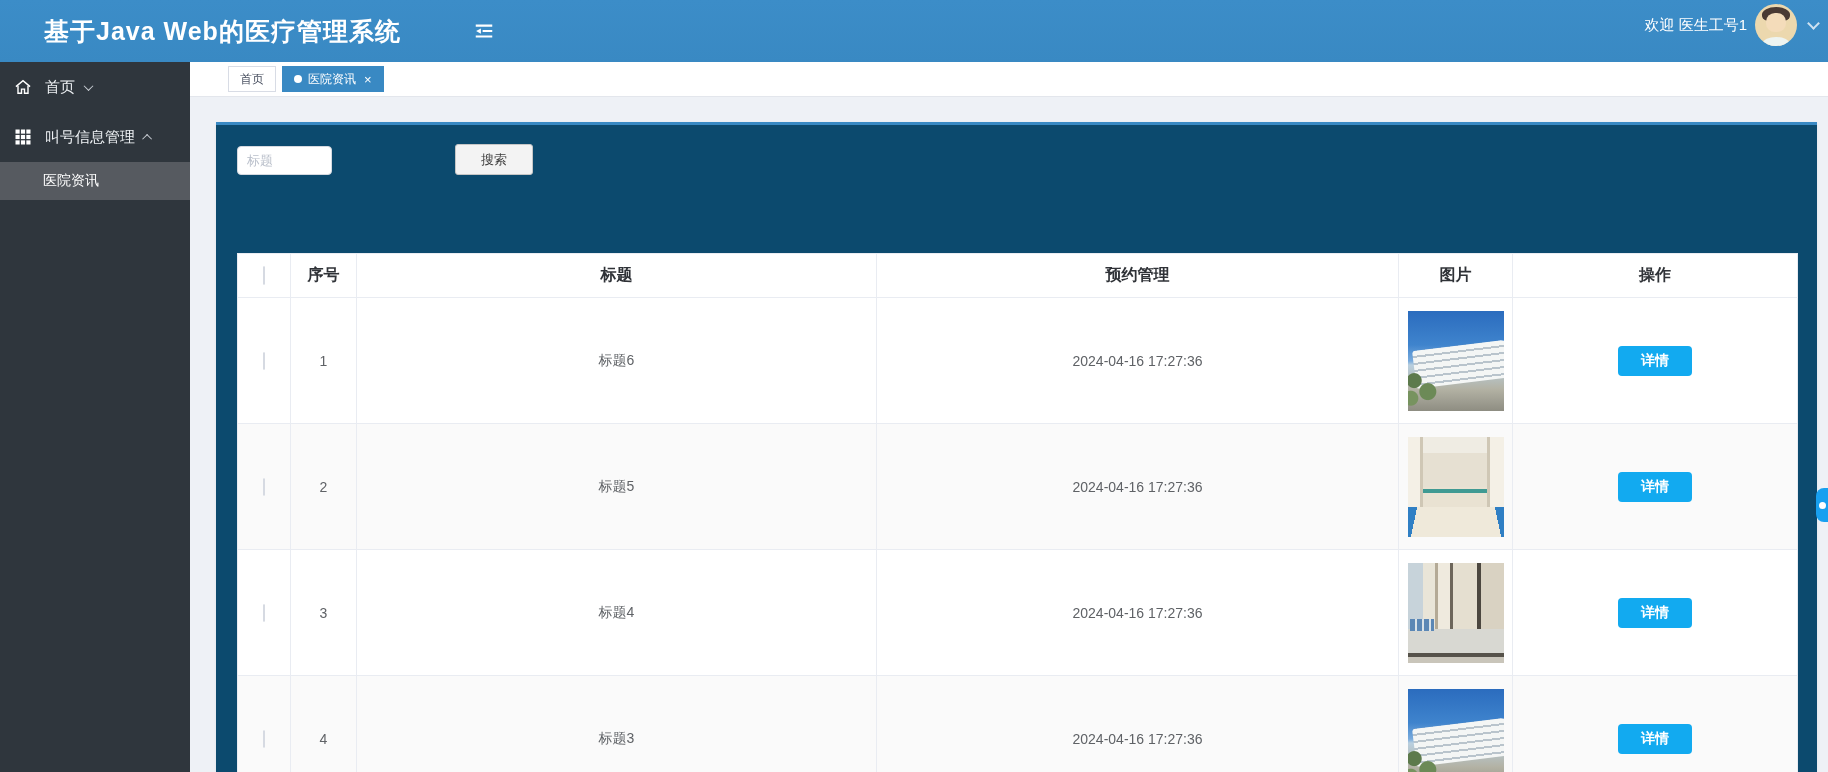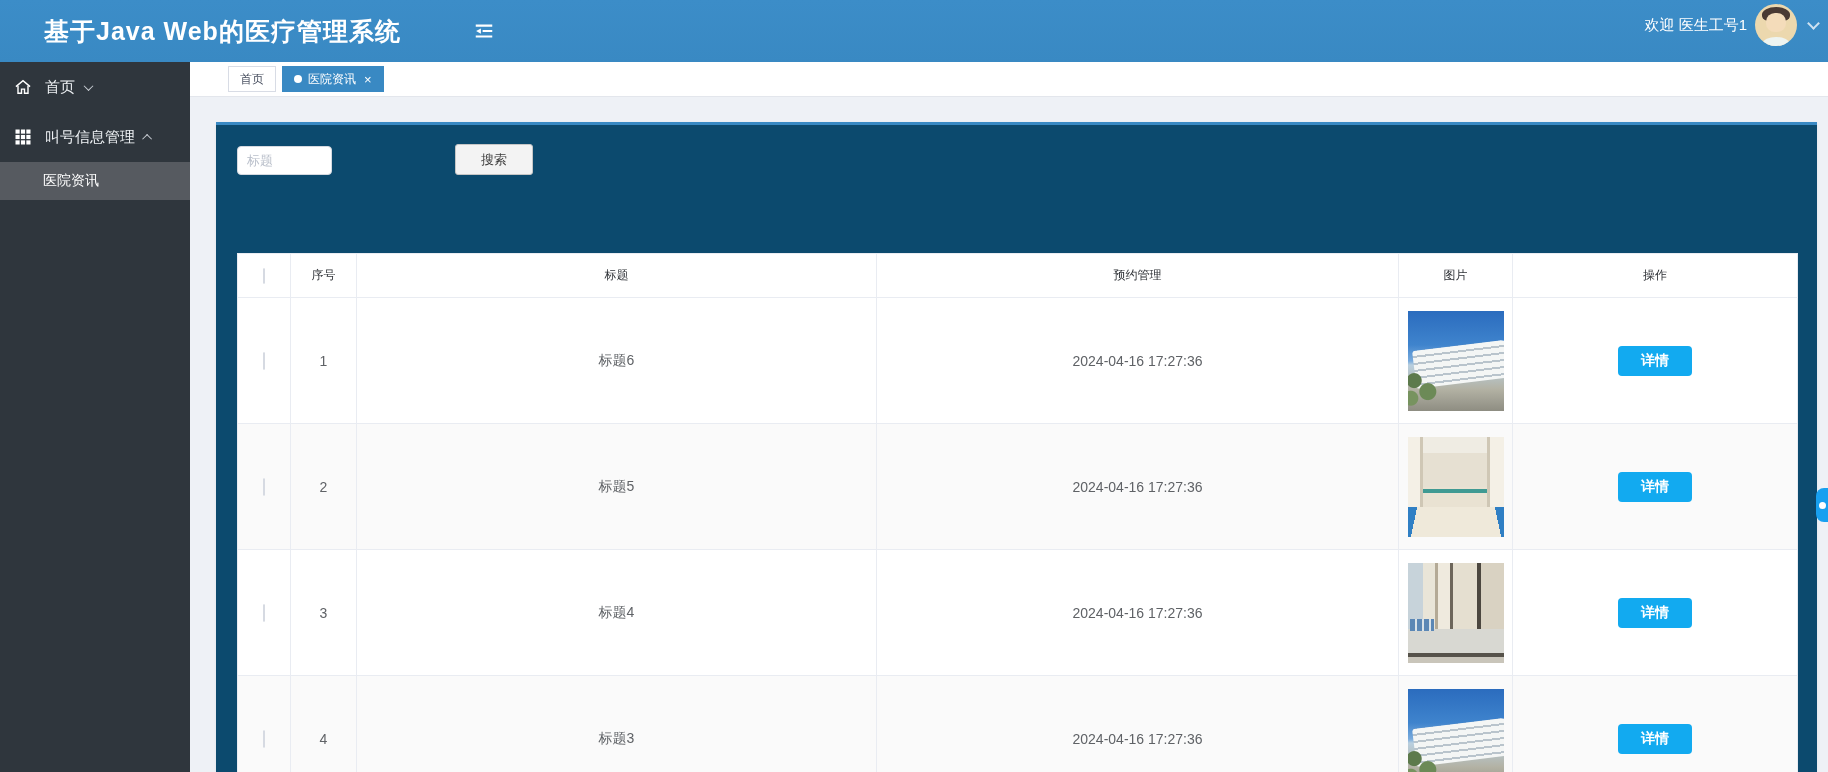--- a/index.html
+++ b/index.html
@@ -42,21 +42,21 @@
   .main-bg { position:absolute; left:190px; top:97px; right:0; bottom:0; background:#eef1f6; }
   .panel { position:absolute; left:26px; right:11px; top:25px; bottom:0; background:#0c4a6e; border-top:3px solid #3989c3;
            box-shadow:0 1px 3px rgba(0,0,0,.06); overflow:hidden; }
   .search-input { position:absolute; left:21px; top:21px; width:95px; height:29px; border:1px solid #d5d9e0; border-radius:4px; padding:0 9px; font-size:13px; color:#333; outline:none; background:#fff; }
   .search-input::placeholder { color:#b9bfca; }
   .search-btn { position:absolute; left:239px; top:19px; width:78px; height:31px; background:#f3f3f3; border:1px solid #c6c6c6; border-radius:3px; font-size:13px; color:#3c3c3c; cursor:pointer; }
 
   
   table.news { position:absolute; left:21px; top:128px; width:1560px; border-collapse:collapse; table-layout:fixed; background:#fff; }
   table.news th, table.news td { border:1px solid #e9ecf2; text-align:center; vertical-align:middle; }
-  table.news th { height:44px; font-size:12px; color:#2f3237; font-weight:normal; background:#fff; }
+  table.news th { height:44px; font-size:16px; color:#2f3237; font-weight:bold; background:#fff; }
   table.news td { height:126px; font-size:14px; color:#5f6266; }
   tr.alt td { background:#fafafa; }
   .cb { width:14px; height:14px; border:1px solid #d6dae2; border-radius:2px; background:#fff; margin:0 auto; cursor:pointer; }
   .detail-btn { width:74px; height:30px; background:#12aaf0; border:none; border-radius:4px; color:#fff; font-size:14px; cursor:pointer;font-weight:bold; }
 
   
   .thumb { width:96px; height:100px; margin:0 auto; position:relative; overflow:hidden; }
   .thumb[data-img="hospital-building-photo"] {
     background:linear-gradient(180deg,#2b6cbe 0%,#3f84cd 34%,#79abdd 50%,#b9cfdf 54%,#b3b2a4 78%,#8e8d82 100%);
   }

